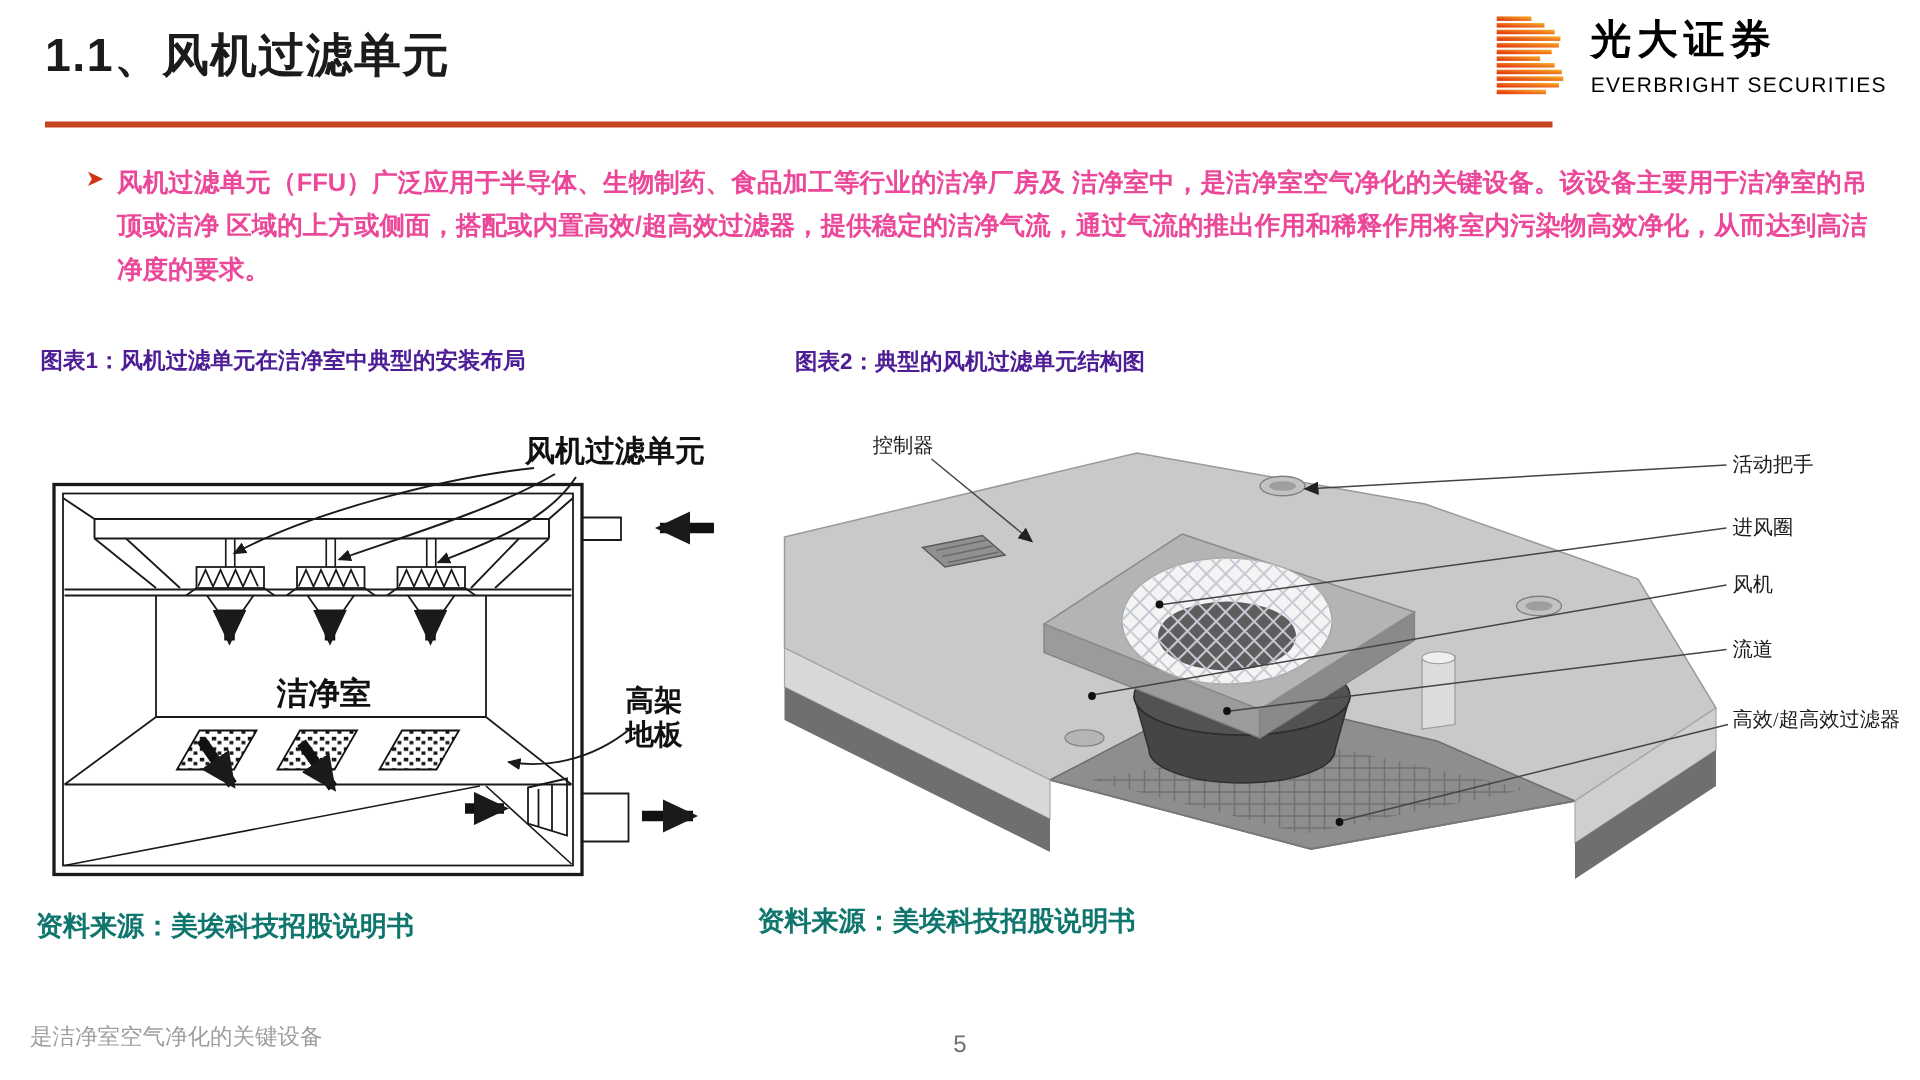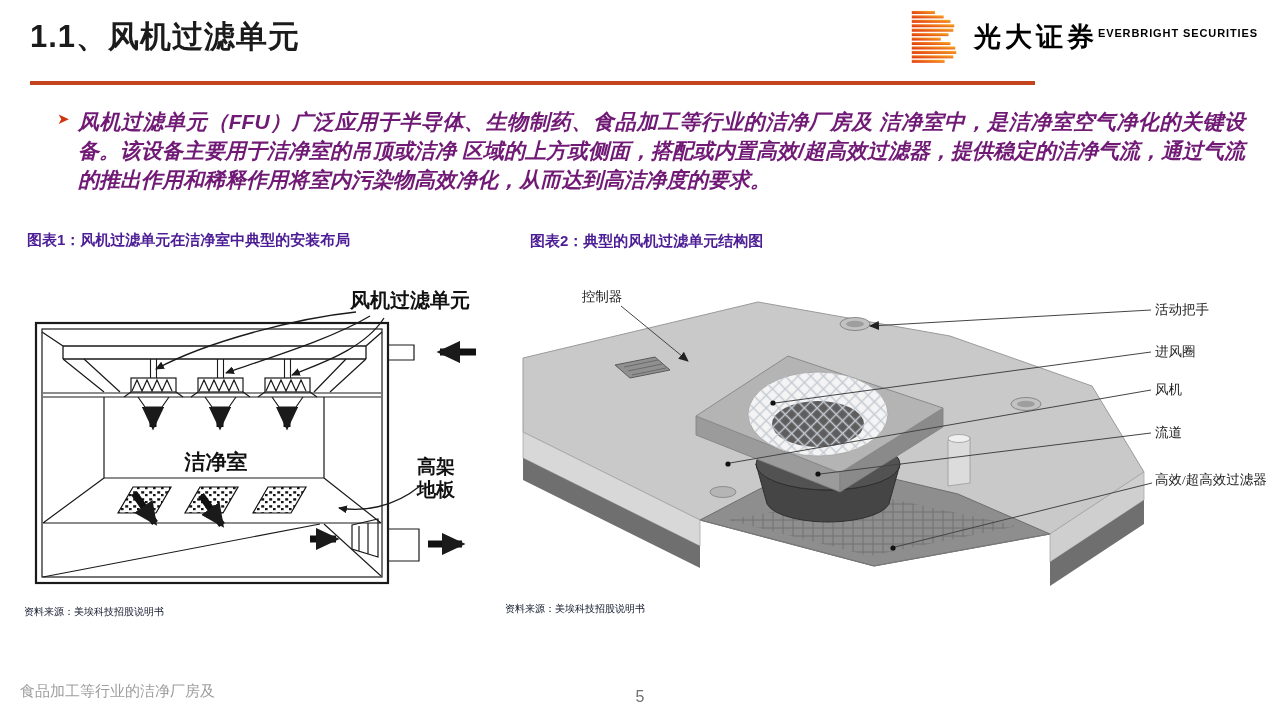--- a/index.html
+++ b/index.html
@@ -4,37 +4,37 @@
 <style>
   * { margin:0; padding:0; box-sizing:border-box; }
   body { background:#e8e8e8; font-family:"Liberation Sans", sans-serif; }
   .page { position:relative; width:1280px; height:720px; background:#ffffff; overflow:hidden;padding-left:16px; }
   svg { overflow:visible; display:block; }
 
   .title { position:absolute; left:30px; top:16px; font-size:31px; font-weight:bold; color:#1b1b1b; letter-spacing:1px; }
   .rule { position:absolute; left:30px; top:81px; width:1005px; height:4px; background:#c2431c; }
 
   .logo { position:absolute; right:22px; top:7px; display:flex; align-items:center; gap:12px; }
-  .logo-text { display:flex; flex-direction:row; }
+  .logo-text { display:flex; flex-direction:column; }
   .logo-cn { font-size:27px; font-weight:bold; color:#000; letter-spacing:4px; line-height:1.2; }
-  .logo-en { font-size:11px; font-weight:bold; color:#000; letter-spacing:0.9px; margin-top:6px; }
+  .logo-en { font-size:14px; font-weight:normal; color:#000; letter-spacing:0.9px; margin-top:6px; }
 
   .bullet-block { position:absolute; left:57px; top:107px; width:1188px; }
   .bullet-icon { position:absolute; left:0; top:3px; font-size:15px; color:#cf3512; }
-  .bullet-text { margin-left:21px; font-size:21px; line-height:29px; font-weight:bold;
-                 color:#701a75; text-align:justify;font-style:italic; }
+  .bullet-text { margin-left:21px; font-size:17px; line-height:29px; font-weight:bold;
+                 color:#ec4899; text-align:justify; }
 
   .caption { position:absolute; font-size:15px; font-weight:bold; color:#4c1d95; }
   .caption.f1 { left:27px; top:231px; }
   .caption.f2 { left:490px; top:232px;margin-left:40px; }
 
   .fig1 { position:absolute; left:28px; top:266px; width:470px; height:335px; }
   .fig2 { position:absolute; left:518px; top:268px; width:745px; height:330px; }
 
-  .source { position:absolute; font-size:10px; font-weight:normal; color:#0f172a; }
+  .source { position:absolute; font-size:18px; font-weight:bold; color:#0f766e; }
   .source.f1 { left:24px; top:605px; }
   .source.f2 { left:505px; top:602px; }
 
   .footer-disclaimer { position:absolute; left:20px; top:682px; font-size:15px; color:#9e9e9e; }
   .footer-page { position:absolute; left:0; right:0; top:688px; text-align:center; font-size:16px; color:#707070; }
 </style>
 </head>
 <body>
 
 <div class="page">
@@ -240,16 +240,16 @@
       <text x="637" y="88">进风圈</text>
       <text x="637" y="126">风机</text>
       <text x="637" y="169">流道</text>
       <text x="637" y="216">高效/超高效过滤器</text>
     </g>
   </svg>
 
   <div class="source f1">资料来源：美埃科技招股说明书</div>
   <div class="source f2">资料来源：美埃科技招股说明书</div>
 
-  <div class="footer-disclaimer">食品加工等行业的洁净厂房及</div>
+  <div class="footer-disclaimer">是洁净室空气净化的关键设备</div>
   <div class="footer-page">5</div>
 
 </div>
 
 </body></html>

